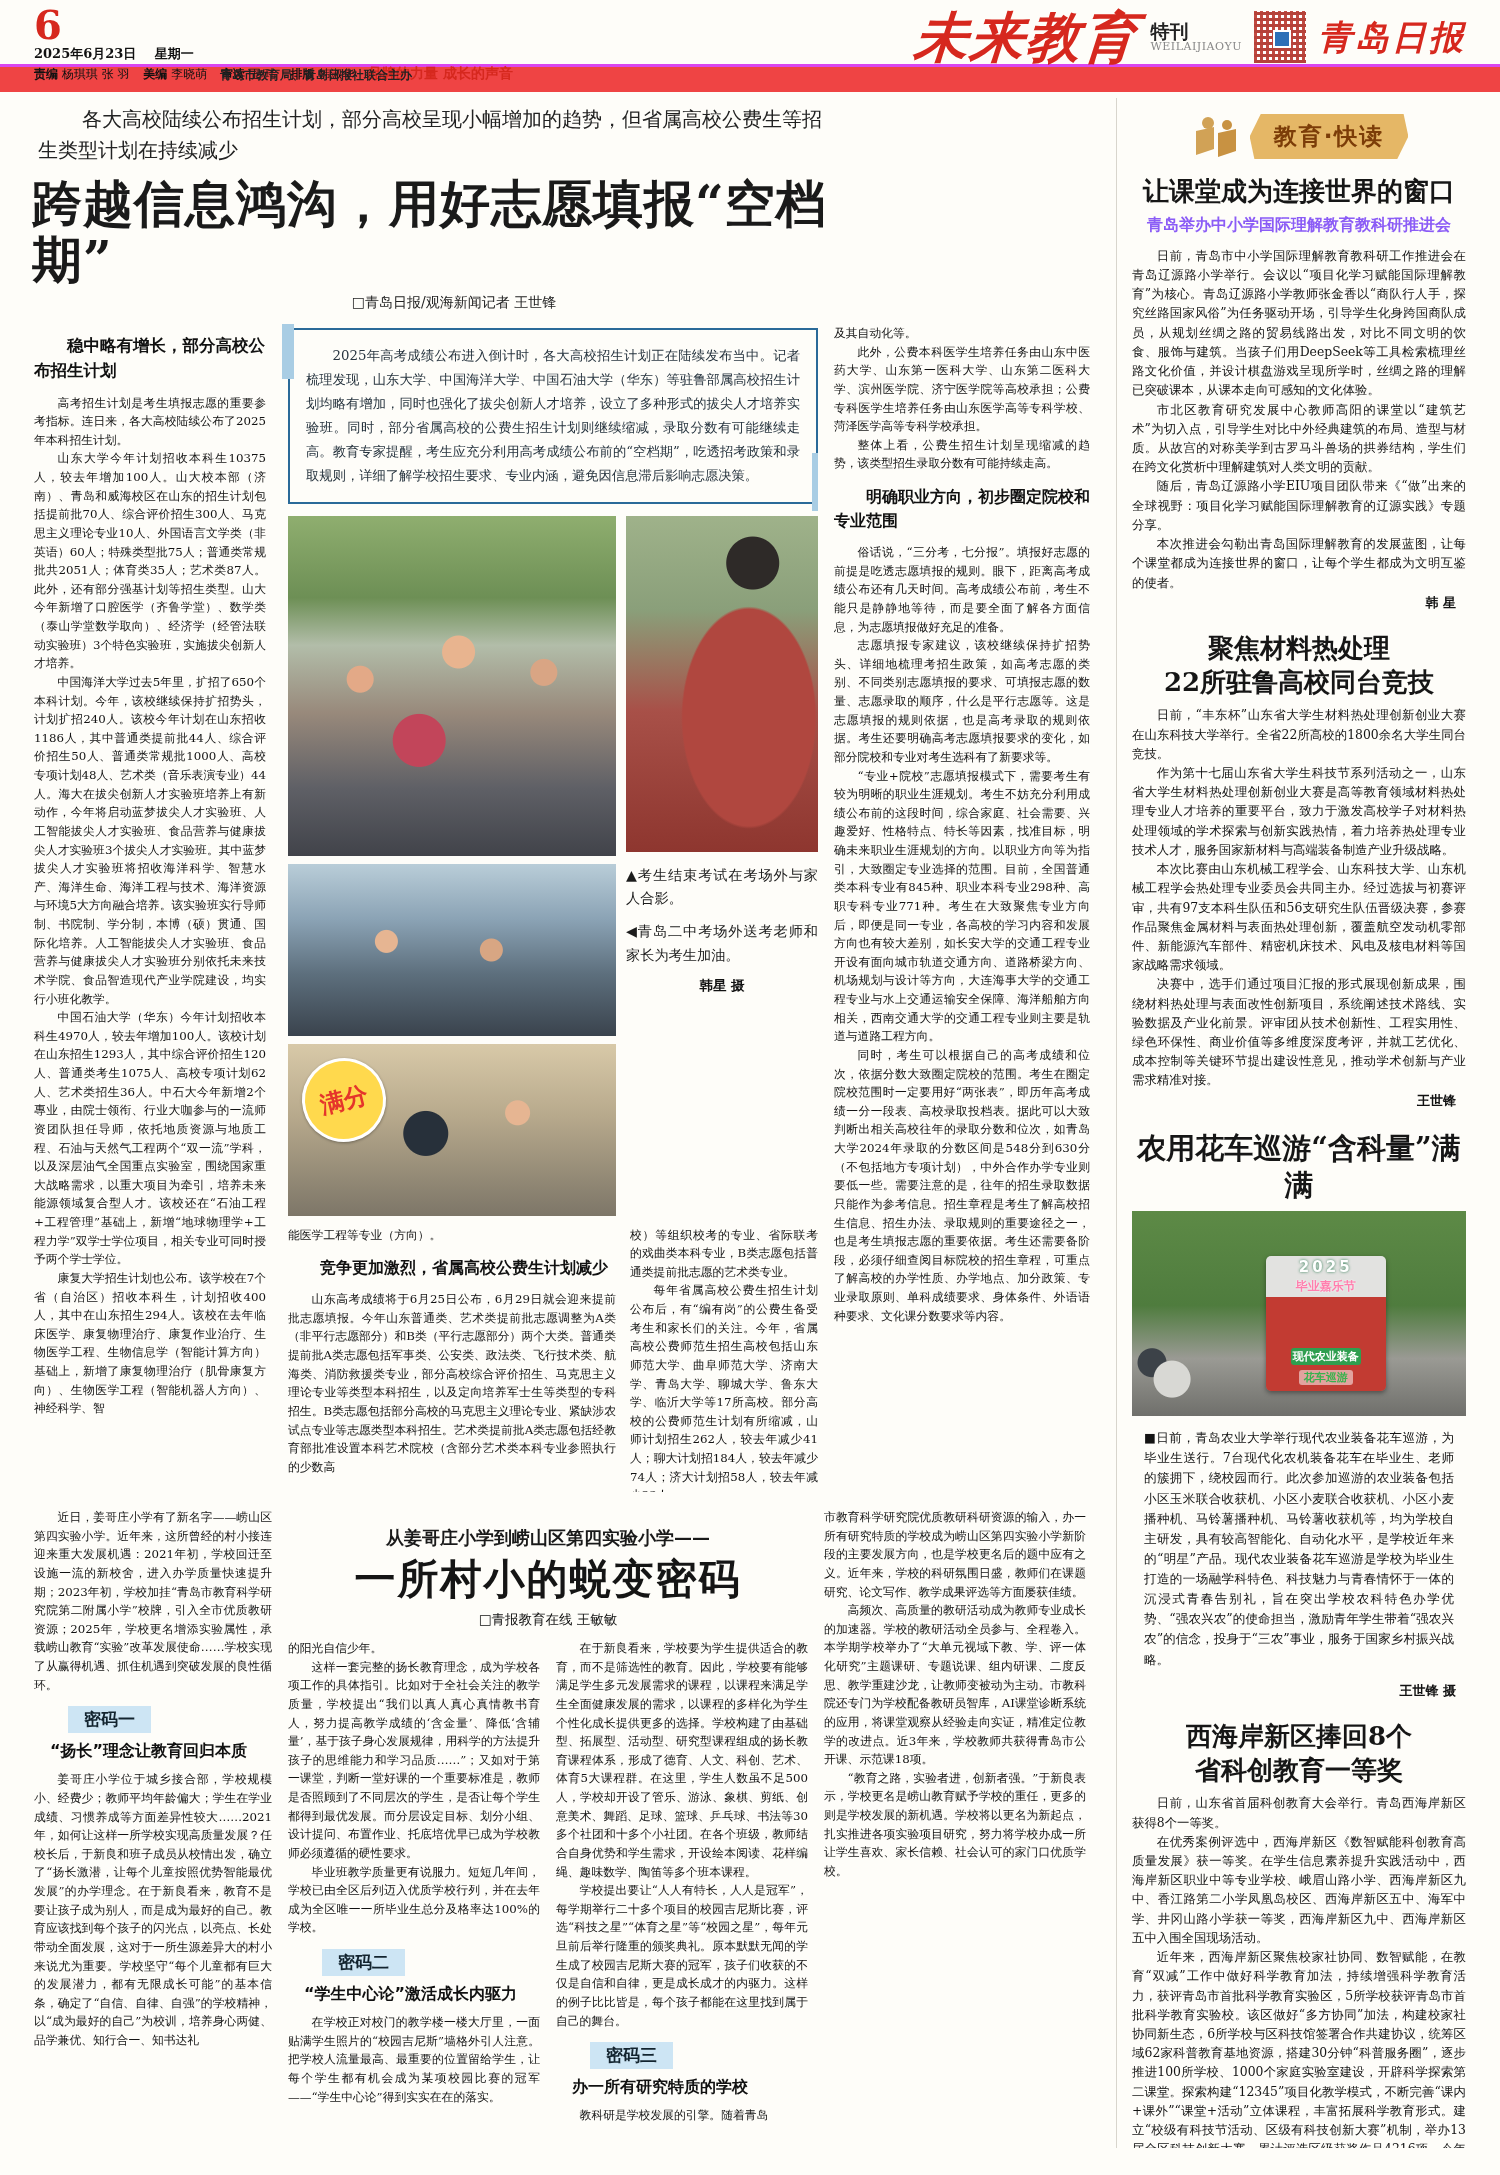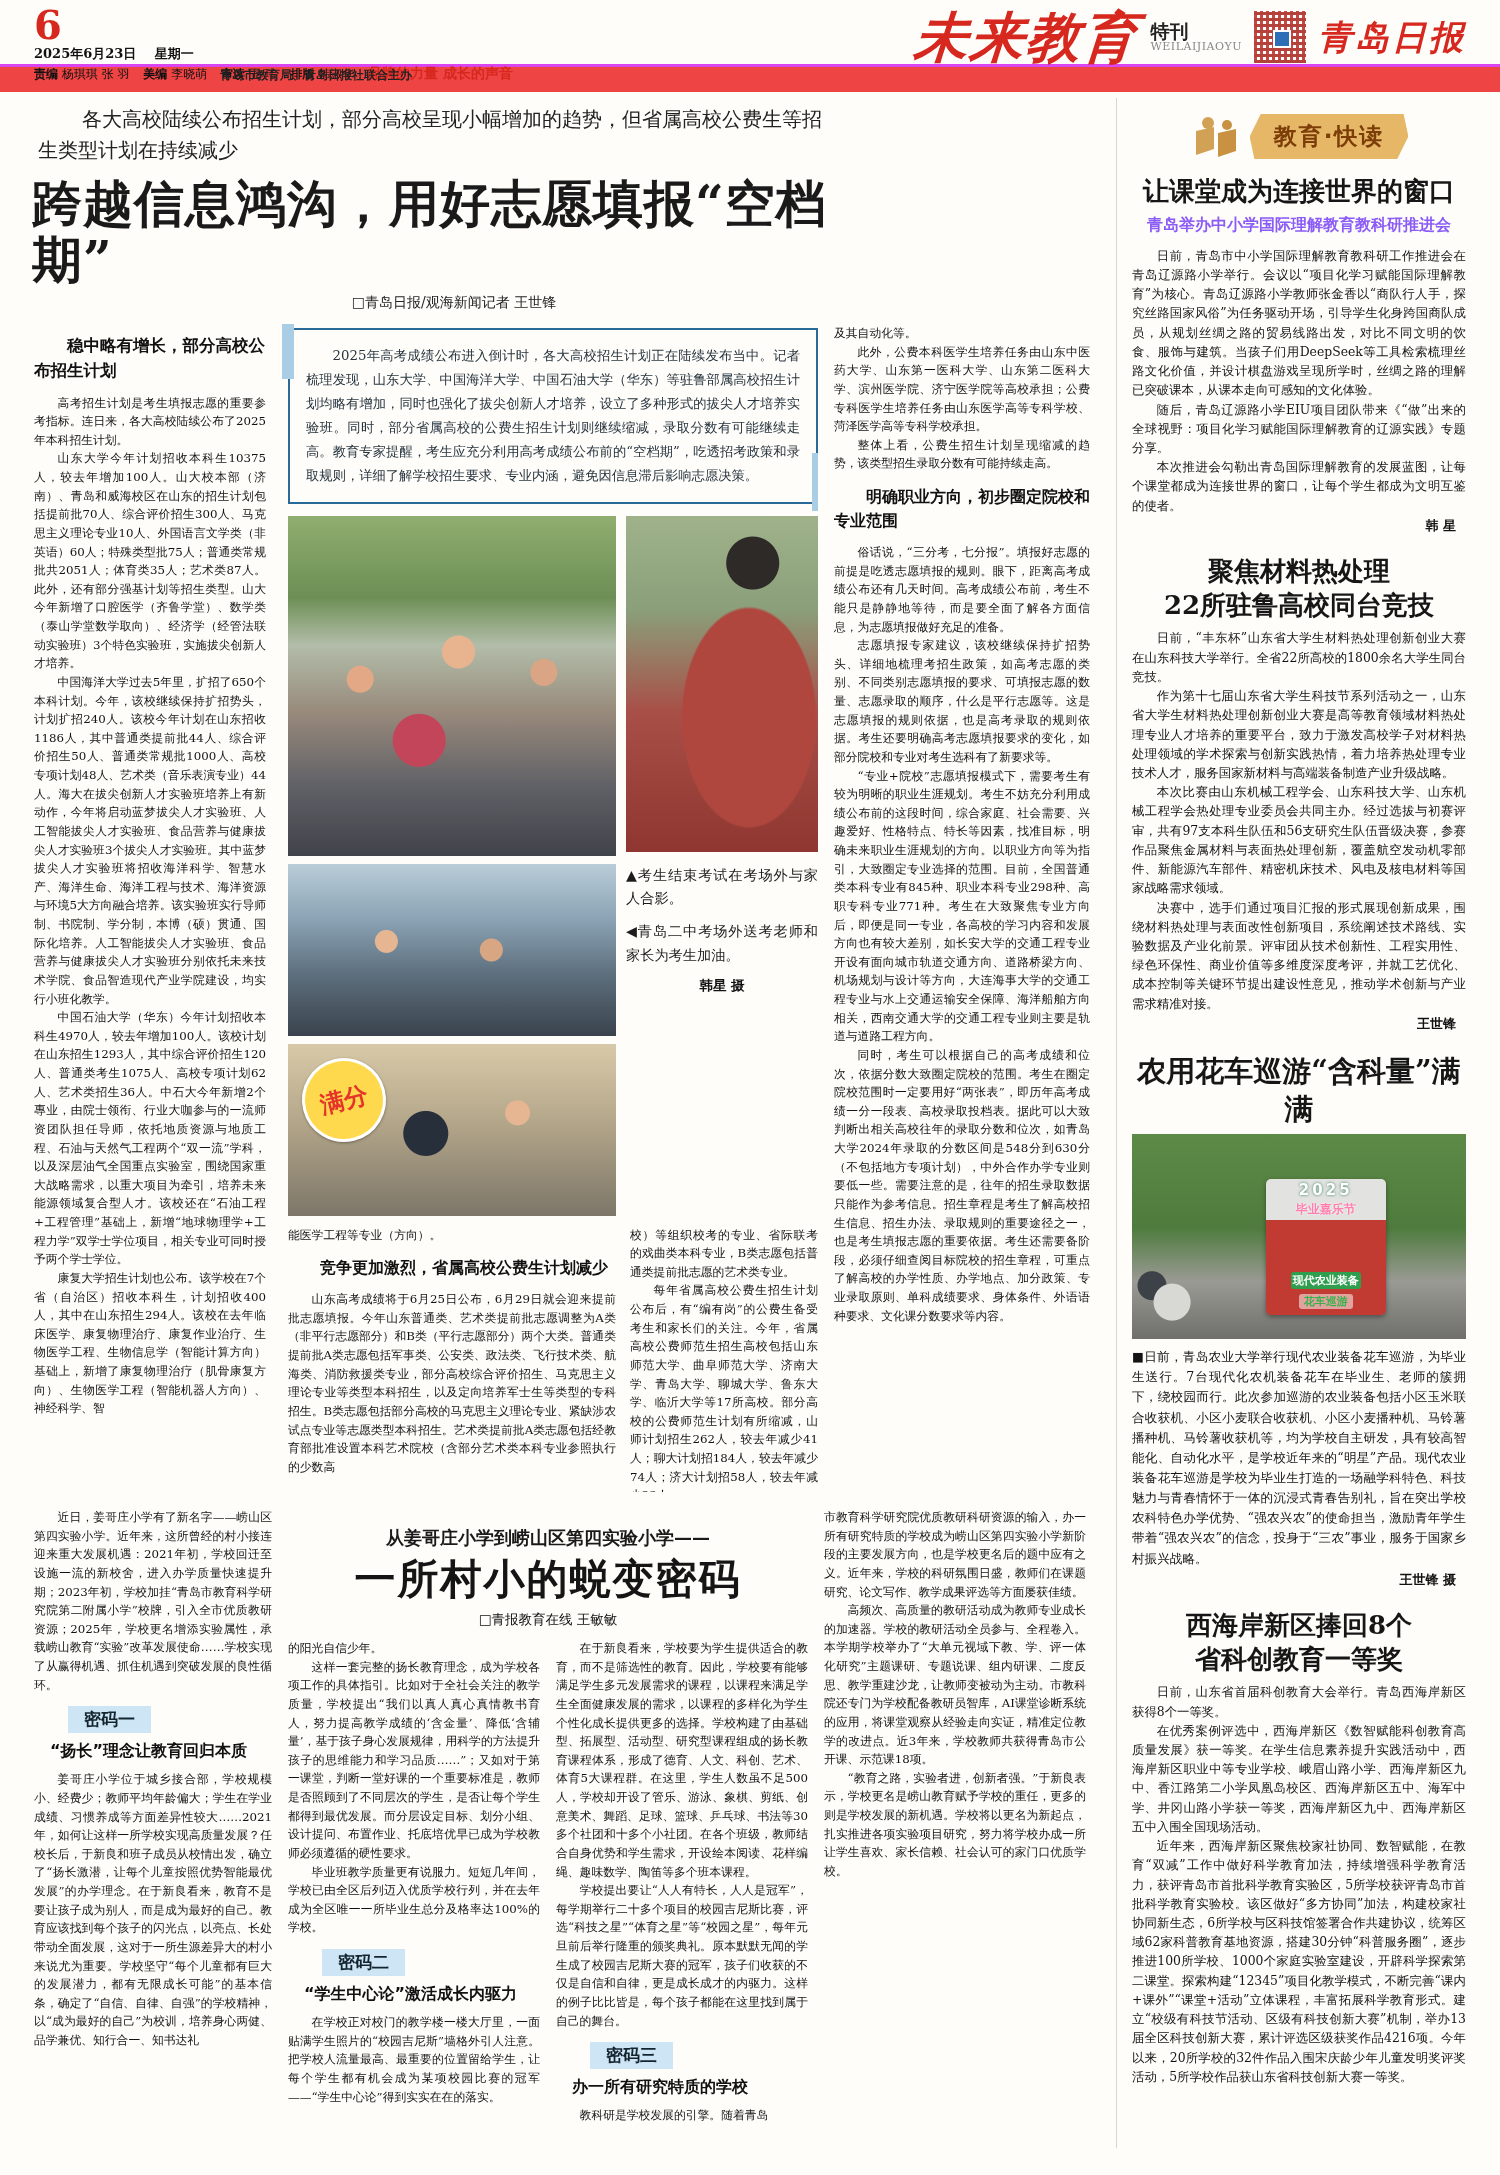--- a/index.html
+++ b/index.html
@@ -114,21 +114,21 @@
       radial-gradient(circle at 6% 74%,#3c4248 0 14px,transparent 15px),
       linear-gradient(180deg,#5d8a46 0%,#4f7c3e 46%,#9a9a94 72%,#6f6f6b 100%);}
   .truck{position:absolute;left:40%;top:22%;width:36%;height:66%;border-radius:5px;
          background:linear-gradient(180deg,#e2e2e0 0 30%,#c23b32 30% 100%);
          box-shadow:0 2px 5px rgba(0,0,0,.4);}
   .truck span{position:absolute;font-family:"DejaVu Sans",sans-serif;font-weight:900;white-space:nowrap;}
   .t-year{top:2px;left:50%;transform:translateX(-50%);color:#fff;font-size:15px;letter-spacing:3px;text-shadow:0 0 3px #2a7a4f;}
   .t-fest{top:22px;left:50%;transform:translateX(-50%);color:#ff7fae;font-size:12px;text-shadow:0 0 2px #fff;}
   .t-equip{bottom:26px;left:50%;transform:translateX(-50%);color:#fff;background:#2f9e4f;font-size:11px;padding:1px 2px;border-radius:3px;}
   .t-parade{bottom:6px;left:50%;transform:translateX(-50%);color:#37b24d;font-size:11px;background:#fff8;padding:0 5px;border-radius:3px;}
-  .sp-cap p{font-size:12.6px;line-height:1.6;text-align:justify;margin:0;color:#141414;}
+  .sp-cap p{font-size:12.6px;line-height:1.6;text-align:justify;margin:12px;color:#141414;}
 </style>
 </head>
 <body>
 
 <div class="page">
 
   <header class="masthead">
     <div class="mast-left">
       <div class="pageno">6</div>
       <div class="dateline">
@@ -305,20 +305,21 @@
           <path d="M28 18 L46 14 L46 36 L28 42 Z" fill="#c89242"></path>
         </svg>
         <div class="kuaidu-banner">教育·快读</div>
       </div>
 
       <section class="s-art">
         <h3 class="s-title">让课堂成为连接世界的窗口</h3>
         <h4 class="s-sub">青岛举办中小学国际理解教育教科研推进会</h4>
         <div class="s-body">
             <p>日前，青岛市中小学国际理解教育教科研工作推进会在青岛辽源路小学举行。会议以“项目化学习赋能国际理解教育”为核心。青岛辽源路小学教师张金香以“商队行人手，探究丝路国家风俗”为任务驱动开场，引导学生化身跨国商队成员，从规划丝绸之路的贸易线路出发，对比不同文明的饮食、服饰与建筑。当孩子们用DeepSeek等工具检索梳理丝路文化价值，并设计棋盘游戏呈现所学时，丝绸之路的理解已突破课本，从课本走向可感知的文化体验。</p>
+            <p>市北区教育研究发展中心教师高阳的课堂以“建筑艺术”为切入点，引导学生对比中外经典建筑的布局、造型与材质。从故宫的对称美学到古罗马斗兽场的拱券结构，学生们在跨文化赏析中理解建筑对人类文明的贡献。</p>
             <p>随后，青岛辽源路小学EIU项目团队带来《“做”出来的全球视野：项目化学习赋能国际理解教育的辽源实践》专题分享。</p>
             <p>本次推进会勾勒出青岛国际理解教育的发展蓝图，让每个课堂都成为连接世界的窗口，让每个学生都成为文明互鉴的使者。</p>
           </div>
         <div class="sign">韩 星</div>
       </section>
 
       <section class="s-art">
         <h3 class="s-title">聚焦材料热处理
 22所驻鲁高校同台竞技</h3>
         <div class="s-body">

